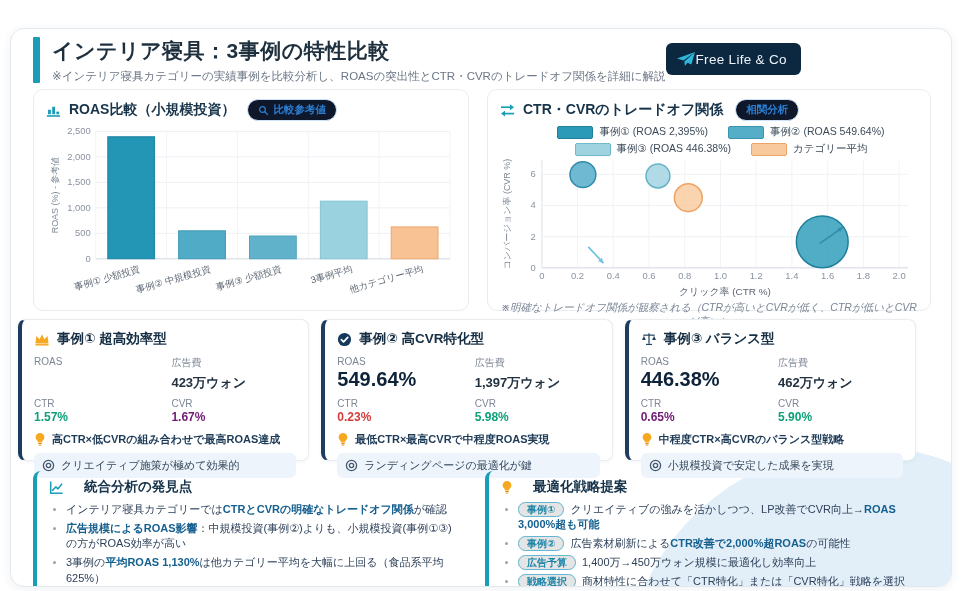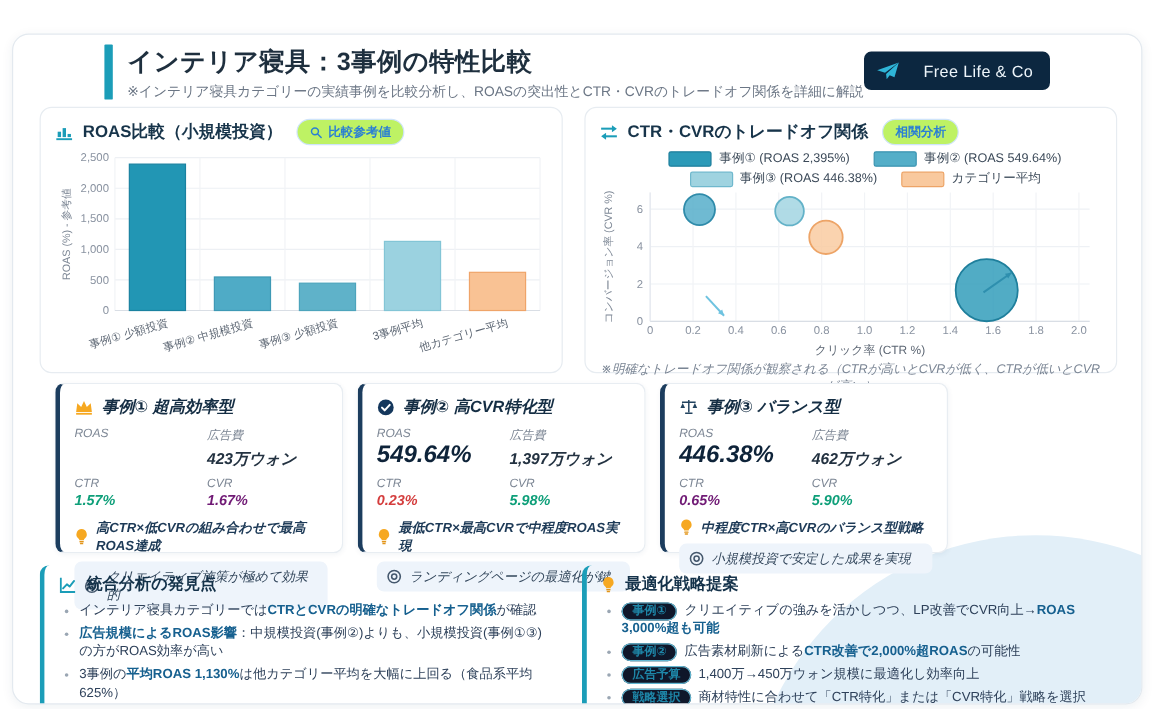--- a/index.html
+++ b/index.html
@@ -1,60 +1,60 @@
 <!DOCTYPE html>
 <html><head>
 <meta charset="utf-8">
 <style>
   html,body{margin:0;padding:0;}
   body{width:962px;height:591px;background:#ffffff;font-family:"Liberation Sans","DejaVu Sans",sans-serif;position:relative;overflow:hidden;}
   .board{position:absolute;left:10px;top:28px;width:940px;height:557px;background:#fff;border:1px solid #e3e9ef;border-radius:14px;box-shadow:0 2px 10px rgba(20,50,90,.07);overflow:hidden;}
   .deco-circle{position:absolute;left:612px;top:417px;width:480px;height:480px;border-radius:50%;background:#e2eff8;}
-  .hdr{position:absolute;left:22px;top:8px;width:896px;display:flex;justify-content:center;align-items:flex-start;}
+  .hdr{position:absolute;left:22px;top:8px;width:896px;display:flex;justify-content:flex-start;align-items:flex-start;}
   .title-wrap{display:flex;gap:12px;}
   .accent{width:7px;height:46px;background:#1b9db8;border-radius:1px;}
   h1{margin:0;font-size:21px;color:#1e2f3e;letter-spacing:.5px;}
   .subtitle{margin-top:4px;font-size:11.5px;color:#6b7685;}
-  .logo{background:#0c2740;border-radius:6px;padding:8px 14px 8px 10px;display:flex;gap:20px;align-items:center;margin-top:6px;}
+  .logo{background:#0c2740;border-radius:6px;padding:8px 14px 8px 10px;display:flex;gap:0;align-items:center;margin-top:6px;}
   .logo-text{color:#eef5fa;font-size:13.5px;letter-spacing:.3px;}
   .charts{position:absolute;left:22px;top:60px;width:898px;display:grid;grid-template-columns:436px 1fr;gap:18px;}
   .panel{border:1px solid #e7ecf1;border-radius:10px;background:#fff;height:222px;padding:9px 12px;box-sizing:border-box;}
   .panel-hd{display:flex;align-items:center;gap:8px;}
   .panel-title{font-size:14px;font-weight:bold;color:#17344a;}
-  .pill{font-size:10.5px;font-weight:bold;color:#2a7fd4;background:#bef264;border:1px solid #cfe4fa;border-radius:999px;padding:3px 10px;display:flex;align-items:center;gap:4px;margin-left:4px;}
+  .pill{font-size:10.5px;font-weight:bold;color:#2a7fd4;background:#0f172a;border:1px solid #cfe4fa;border-radius:999px;padding:3px 10px;display:flex;align-items:center;gap:4px;margin-left:4px;}
   .ic{display:inline-flex;align-items:center;}
   svg{display:block;}
   .tick{font-size:9.5px;fill:#8a93a1;}
   .xlab{font-size:9.5px;fill:#5c6673;}
   .ytitle{font-size:9px;fill:#7e8896;}
   .xtitle{font-size:10px;fill:#5c6673;}
   .legend{display:flex;flex-direction:column;align-items:center;gap:3px;margin-top:4px;}
   .lrow{display:flex;gap:20px;padding-left:24px;}
   .litem{display:flex;align-items:center;gap:6px;font-size:10.5px;color:#3c4a59;cursor:pointer;}
   .lswatch{width:34px;height:11px;border-radius:2px;border:1px solid;}
   .chart-note{text-align:center;font-size:10.5px;color:#7a8594;font-style:italic;margin-top:3px;}
-  .cards{position:absolute;left:35px;top:290px;width:744px;display:grid;grid-template-columns:1fr 1fr 1fr;gap:12px;font-style:italic;}
+  .cards{position:absolute;left:7px;top:290px;width:898px;display:grid;grid-template-columns:1fr 1fr 1fr;gap:12px;}
   .case-card{background:#fff;border:1px solid #e8edf2;border-left:4px solid #1c3d5e;border-radius:8px;padding:10px 12px;box-shadow:0 1px 4px rgba(20,50,90,.05);height:142px;box-sizing:border-box;}
   .cc-hd{display:flex;gap:7px;align-items:center;font-size:13.5px;font-weight:bold;color:#152e44;}
   .cc-grid{display:grid;grid-template-columns:1.1fr 1fr;margin-top:8px;row-gap:6px;}
   .m-label{font-size:10px;color:#7c8694;}
   .roas-val{font-size:20px;font-weight:800;color:#0e2339;margin-top:1px;}
   .spend-val{font-size:13px;font-weight:bold;color:#233241;margin-top:4px;}
   .small-val{font-size:12px;font-weight:bold;margin-top:1px;}
   .tone-good{color:#0e9f79}.tone-bad{color:#d43c3c}.tone-plain{color:#701a75}
   .cc-insight{display:flex;gap:6px;font-size:11px;color:#1d3a57;font-weight:bold;margin-top:8px;align-items:center;}
   .cc-point{display:flex;gap:6px;font-size:11px;color:#33475c;background:#eef4fb;border-radius:6px;padding:5px 8px;margin-top:6px;align-items:center;}
   .insights{position:absolute;left:22px;top:442px;width:898px;display:grid;grid-template-columns:436px 1fr;gap:16px;}
   .insight-box{border-left:4px solid #1b9db8;border-radius:8px;padding:7px 10px 8px 12px;}
-  .i-hd{display:flex;gap:8px;align-items:center;font-size:13.5px;font-weight:bold;color:#14324a;}
+  .i-hd{display:flex;gap:20px;align-items:center;font-size:13.5px;font-weight:bold;color:#14324a;}
   .insight-box ul{margin:6px 0 0 0;padding-left:17px;}
   .insight-box li{font-size:11px;color:#2e415a;margin-bottom:3.5px;line-height:1.4;}
   .insight-box li::marker{color:#9aa6b3;font-size:10px;}
   .em{font-weight:bold;color:#16608f;}
-  .tagpill{font-size:10px;color:#1e86a8;border:1px solid #62b7d2;background:#0f172a;border-radius:999px;padding:1px 8px;margin-right:6px;white-space:nowrap;font-weight:bold;}
+  .tagpill{font-size:10px;color:#1e86a8;border:1px solid #62b7d2;background:#e5e5e5;border-radius:999px;padding:1px 8px;margin-right:6px;white-space:nowrap;font-weight:bold;}
 </style>
 </head>
 <body>
 
 <div class="board">
   <div class="deco-circle"></div>
 
   <div class="hdr">
     <div class="title-wrap">
       <div class="accent"></div>

